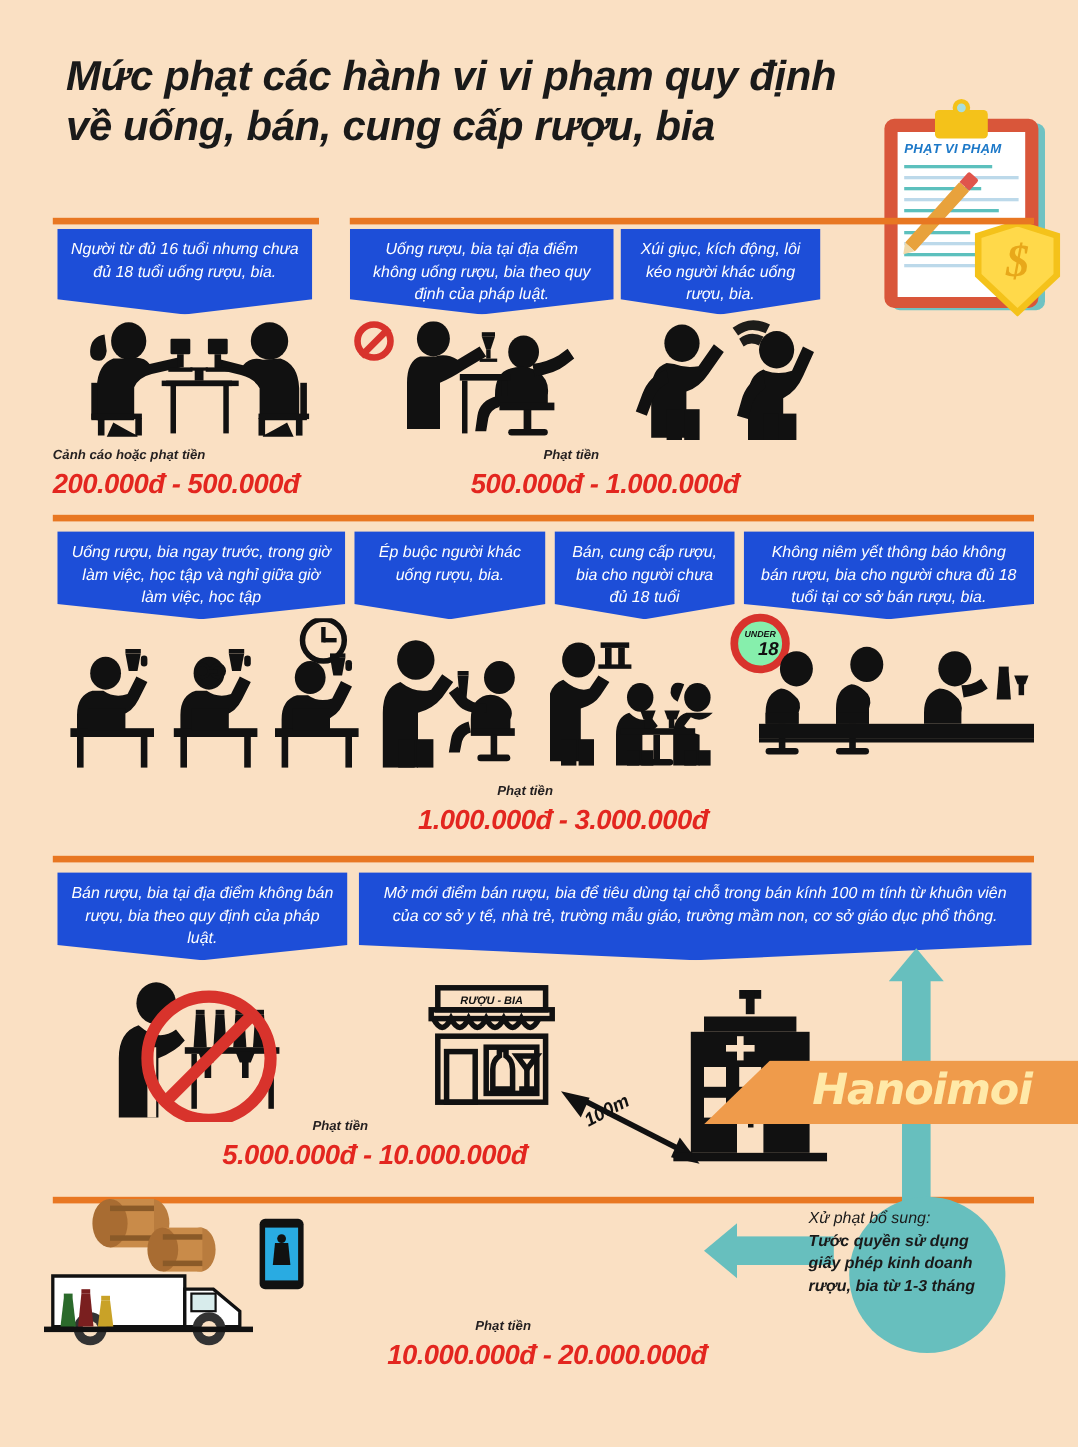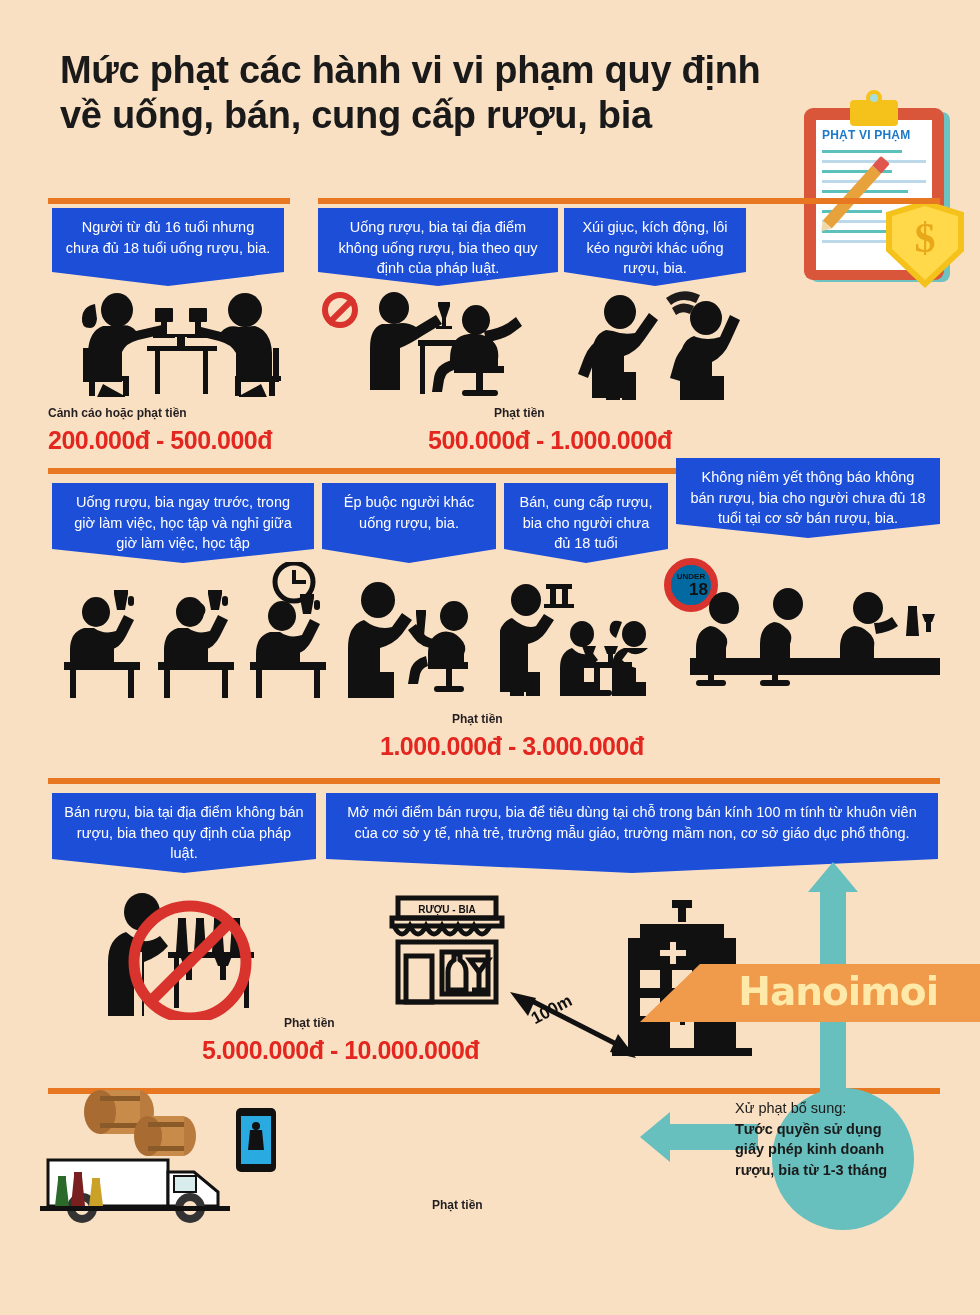--- a/index.html
+++ b/index.html
@@ -6,20 +6,21 @@
   html, body {
     width: 980px; height: 1315px;
     background: #fae0c3;
     font-family: "Liberation Sans", sans-serif;
     overflow: hidden;
   }
   #page {
     position: relative;
     width: 980px; height: 1022px;
     background: #fae0c3;
+    font-style: italic;
   }
 
   
   .title {
     position: absolute;
     left: 60px; top: 48px;
     width: 880px;
     font-size: 38px;
     font-weight: bold;
     line-height: 1.18;
@@ -122,21 +123,21 @@
     clip-path: polygon(700px 0, 980px 0, 980px 58px, 640px 58px);
   }
   .footer-logo {
     position:absolute; right:42px; bottom:8px;
     font-size:39px; font-weight:bold; color:#ffe9a8;
     letter-spacing:-1px; font-family:"DejaVu Sans", sans-serif;
   }
   .dist-label { position:absolute; font-size:17px; font-weight:bold; color:#111;
                 transform: rotate(-28deg); }
   .under18 { position:absolute; left:664px; top:558px; width:54px; height:54px;
-             background:#0369a1; border:7px solid #d8332c; border-radius:50%; }
+             background:#86efac; border:7px solid #d8332c; border-radius:50%; }
   .under18 span { position:absolute; left:0; top:7px; width:40px; text-align:center;
                   font-size:8px; font-weight:bold; color:#111; }
   .under18 b { position:absolute; left:18px; top:15px; font-size:17px; font-weight:bold; color:#111; }
   .noalc { position:absolute; width:36px; height:36px; border:6px solid #d8332c;
            border-radius:50%; }
   .noalc::after { content:''; position:absolute; left:-5px; top:10px; width:36px; height:6px;
                   background:#d8332c; transform:rotate(-45deg); }
 </style>
 </head>
 <body>
@@ -259,21 +260,21 @@
   <div class="fine-amount" style="left:48px; top:426px;">200.000đ - 500.000đ</div>
 
   <div class="fine-label" style="left:494px; top:406px;">Phạt tiền</div>
   <div class="fine-amount" style="left:428px; top:426px;">500.000đ - 1.000.000đ</div>
 
   <div class="rule" style="left:48px; top:468px; width:892px;"></div>
 
   <div class="box" style="left:52px; top:483px; width:262px; height:80px;">Uống rượu, bia ngay trước, trong giờ làm việc, học tập và nghỉ giữa giờ làm việc, học tập</div>
   <div class="box" style="left:322px; top:483px; width:174px; height:80px;">Ép buộc người khác uống rượu, bia.</div>
   <div class="box" style="left:504px; top:483px; width:164px; height:80px;">Bán, cung cấp rượu, bia cho người chưa đủ 18 tuổi</div>
-  <div class="box" style="left:676px; top:458px; width:264px; height:80px;">Không niêm yết thông báo không bán rượu, bia cho người chưa đủ 18 tuổi tại cơ sở bán rượu, bia.</div>
+  <div class="box" style="left:676px; top:483px; width:264px; height:80px;">Không niêm yết thông báo không bán rượu, bia cho người chưa đủ 18 tuổi tại cơ sở bán rượu, bia.</div>
 
   <div class="pict" style="left:50px; top:562px;">
     <svg width="280" height="136" viewBox="0 0 280 136">
       <g fill="#111">
         <circle cx="244" cy="20" r="19" fill="none" stroke="#111" stroke-width="5"></circle>
         <rect x="242" y="8" width="4" height="14"></rect>
         <rect x="244" y="18" width="12" height="4"></rect>
         <ellipse cx="46" cy="50" rx="14" ry="15"></ellipse>
         <path d="M34 66 q-14 4 -14 22 l0 14 l40 0 l0 -14 q10 -2 16 -14 l8 -16 l-10 -5 l-8 16 q-12 4 -22 -3 z"></path>
         <rect x="64" y="28" width="14" height="4"></rect>
@@ -536,17 +537,18 @@
         <rect x="196" y="18" width="40" height="64" rx="5" fill="#111"></rect>
         <rect x="201" y="26" width="30" height="48" fill="#29abe2"></rect>
         <path d="M210 40 l12 0 l2 20 l-16 0 z" fill="#111"></path>
         <circle cx="216" cy="36" r="4" fill="#111"></circle>
       </g>
     </svg>
   </div>
 
 
   <div class="fine-label" style="left:432px; top:1198px;">Phạt tiền</div>
+  <div class="fine-amount" style="left:352px; top:1218px;">10.000.000đ - 20.000.000đ</div>
 
   <div class="footer-band"></div>
   <div class="footer-logo">Hanoimoi</div>
 
 </div>
 
 </body></html>

